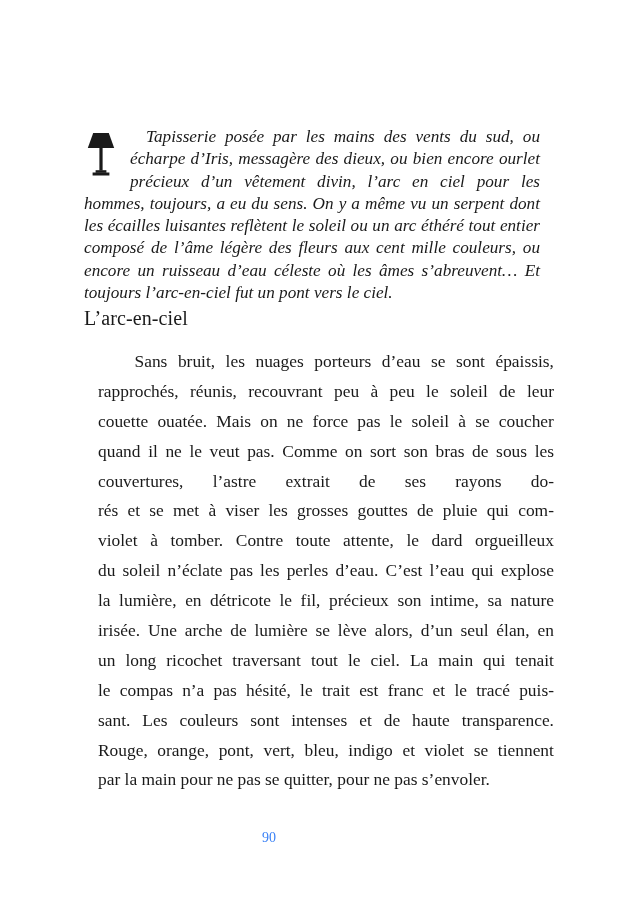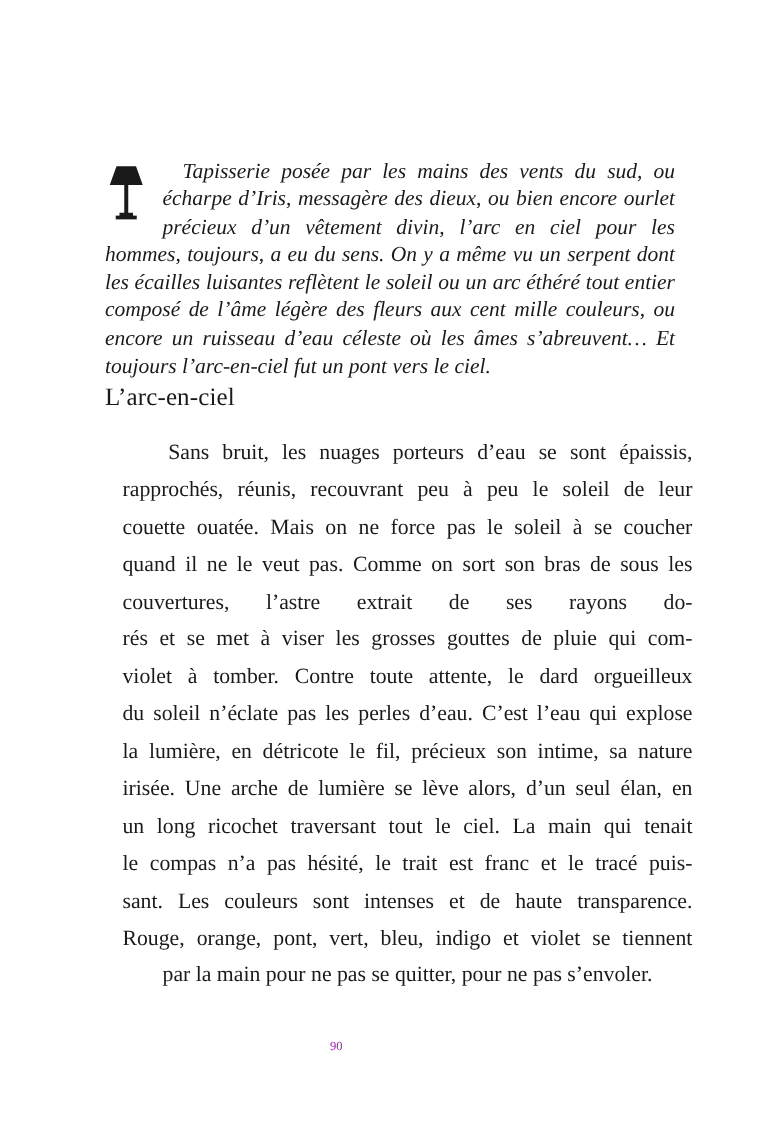--- a/index.html
+++ b/index.html
@@ -81,40 +81,40 @@
   .body-line {
     font-size: 17.4px;
     line-height: 29.9px;
     height: 29.9px;
     white-space: nowrap;
     display: flex;
     justify-content: space-between;
   }
   .body-line.flush {
     display: block;
-    text-align: center;
+    text-align: left;
   }
   .body-line .w {
     white-space: pre;
   }
   .body-line.first .lead {
     display: inline-block;
     width: 26px;
   }
 
   
   .folio {
     position: absolute;
     left: 0;
     top: 828px;
     width: 538px;
     text-align: center;
-    font-size: 10px;
+    font-size: 14px;
     line-height: 20px;
-    color: #a21caf;
+    color: #3b82f6;
   }
 </style>
 </head>
 <body>
 
 <div class="page">
 
   <div class="text-column">
     <p class="epigraph">
       <span class="lamp-icon">

